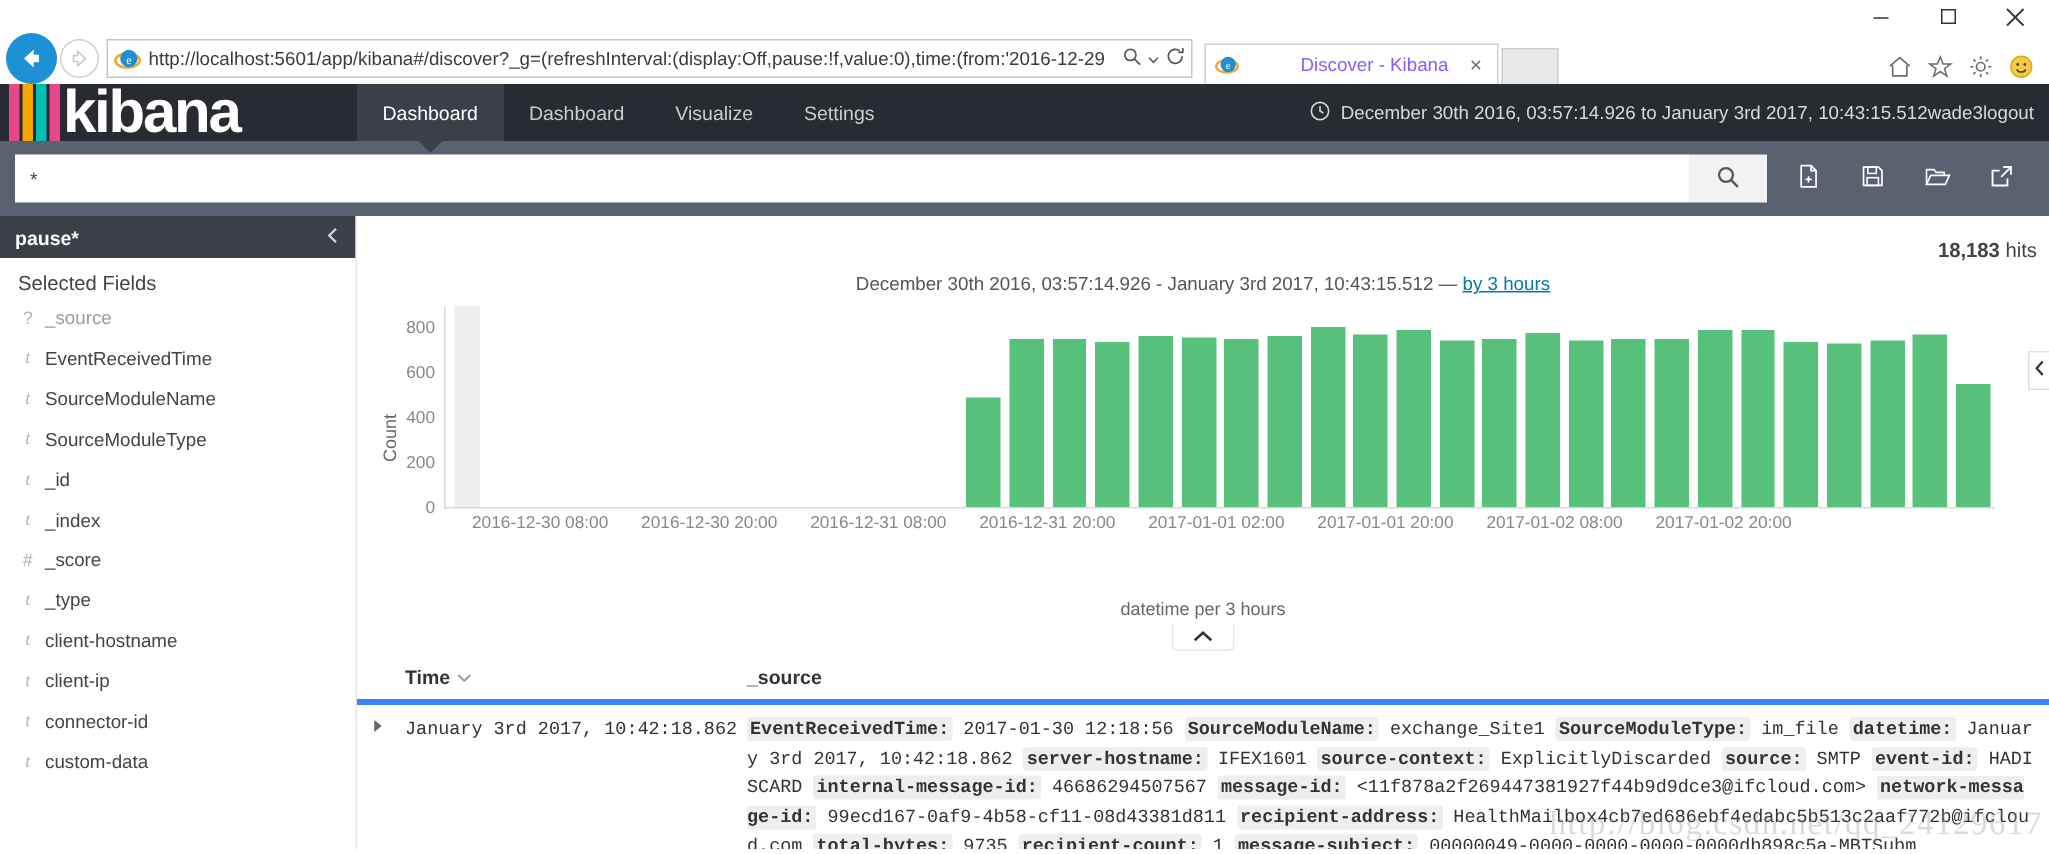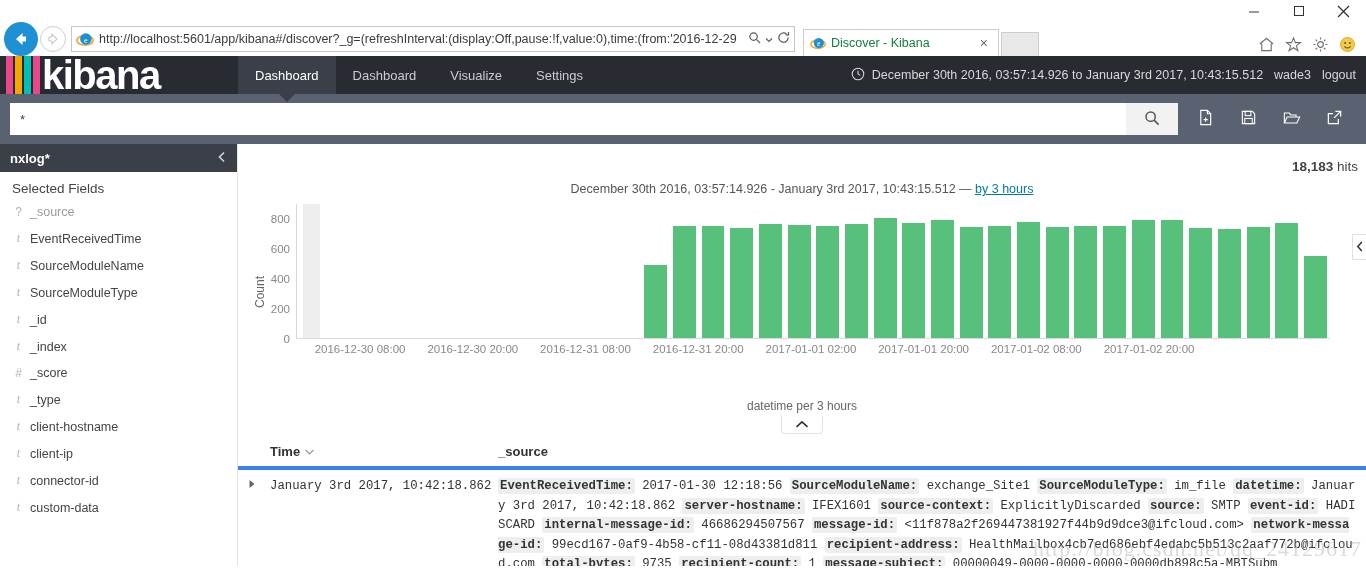--- a/index.html
+++ b/index.html
@@ -61,21 +61,21 @@
     flex: 1 1 auto; height: 34px; display: flex; align-items: flex-end;
     margin-left: 8px; position: relative;
   }
   .tab {
     width: 196px; height: 27px; background: #fff;
     border: 1px solid #cdcdcd; border-bottom: none;
     display: flex; align-items: center; padding: 0 6px;
     position: relative;
   }
   .tab .ie-logo { width: 16px; height: 16px; flex: 0 0 16px; }
-  .tab-title { flex: 1 1 auto; font-size: 12.5px; color: #15803d; white-space: nowrap; overflow: hidden; }
+  .tab-title { flex: 1 1 auto; font-size: 12.5px; color: #8b5cf6; white-space: nowrap; overflow: hidden; margin-left: 36px; }
   .tab-close { color: #6a6a6a; font-size: 14px; padding: 0 4px; }
   .tab-new {
     width: 38px; height: 24px; background: #e9e9e9;
     border: 1px solid #cdcdcd; border-bottom: none; margin-left: 2px;
   }
   .ie-tools { display: flex; align-items: center; gap: 10px; margin-left: auto; padding-right: 4px; }
   .ie-tools .ico { color: #6d6d6d; }
 
   
   .kb-header {
@@ -99,21 +99,21 @@
     position: relative;
   }
   .kb-nav a.active { background: #3b4048; color: #fff; }
   .kb-nav a.active::after {
     content: ""; position: absolute; bottom: -8px; left: 50%;
     margin-left: -8px; border: 8px solid transparent;
     border-top-color: #3b4048; border-bottom: none;
   }
   .kb-right {
     margin-left: auto; display: flex; align-items: center;
-    gap: 11px; padding-right: 10px; color: #d6d8da; font-size: 12.5px;
+    gap: 0; padding-right: 10px; color: #d6d8da; font-size: 12.5px;
   }
   .kb-time { display: flex; align-items: center; gap: 7px; }
   .kb-user { color: #d6d8da; font-size: 12.5px; }
   .kb-logout { color: #d6d8da; font-size: 12.5px; text-decoration: none; }
 
   .kb-searchbar {
     height: 50px; background: #5a6170;
     display: flex; align-items: center; padding: 0 10px; gap: 0;
   }
   .search-form {
@@ -455,21 +455,21 @@
           </svg>
       </span>
     </button>
   </div>
 </div>
 
 <div class="kb-body">
 
   <aside class="sidebar">
     <div class="idx-bar">
-      <span>nxlog*</span>
+      <span>pause*</span>
       <span class="idx-collapse">
         <svg width="10" height="12" viewBox="0 0 10 12">
             <path d="M7 1.5 L2.5 6 L7 10.5" fill="none" stroke="#cfd2d6" stroke-width="1.6"></path>
           </svg>
       </span>
     </div>
 
     <div class="sb-section">
       <span>Selected Fields</span>
     </div>

